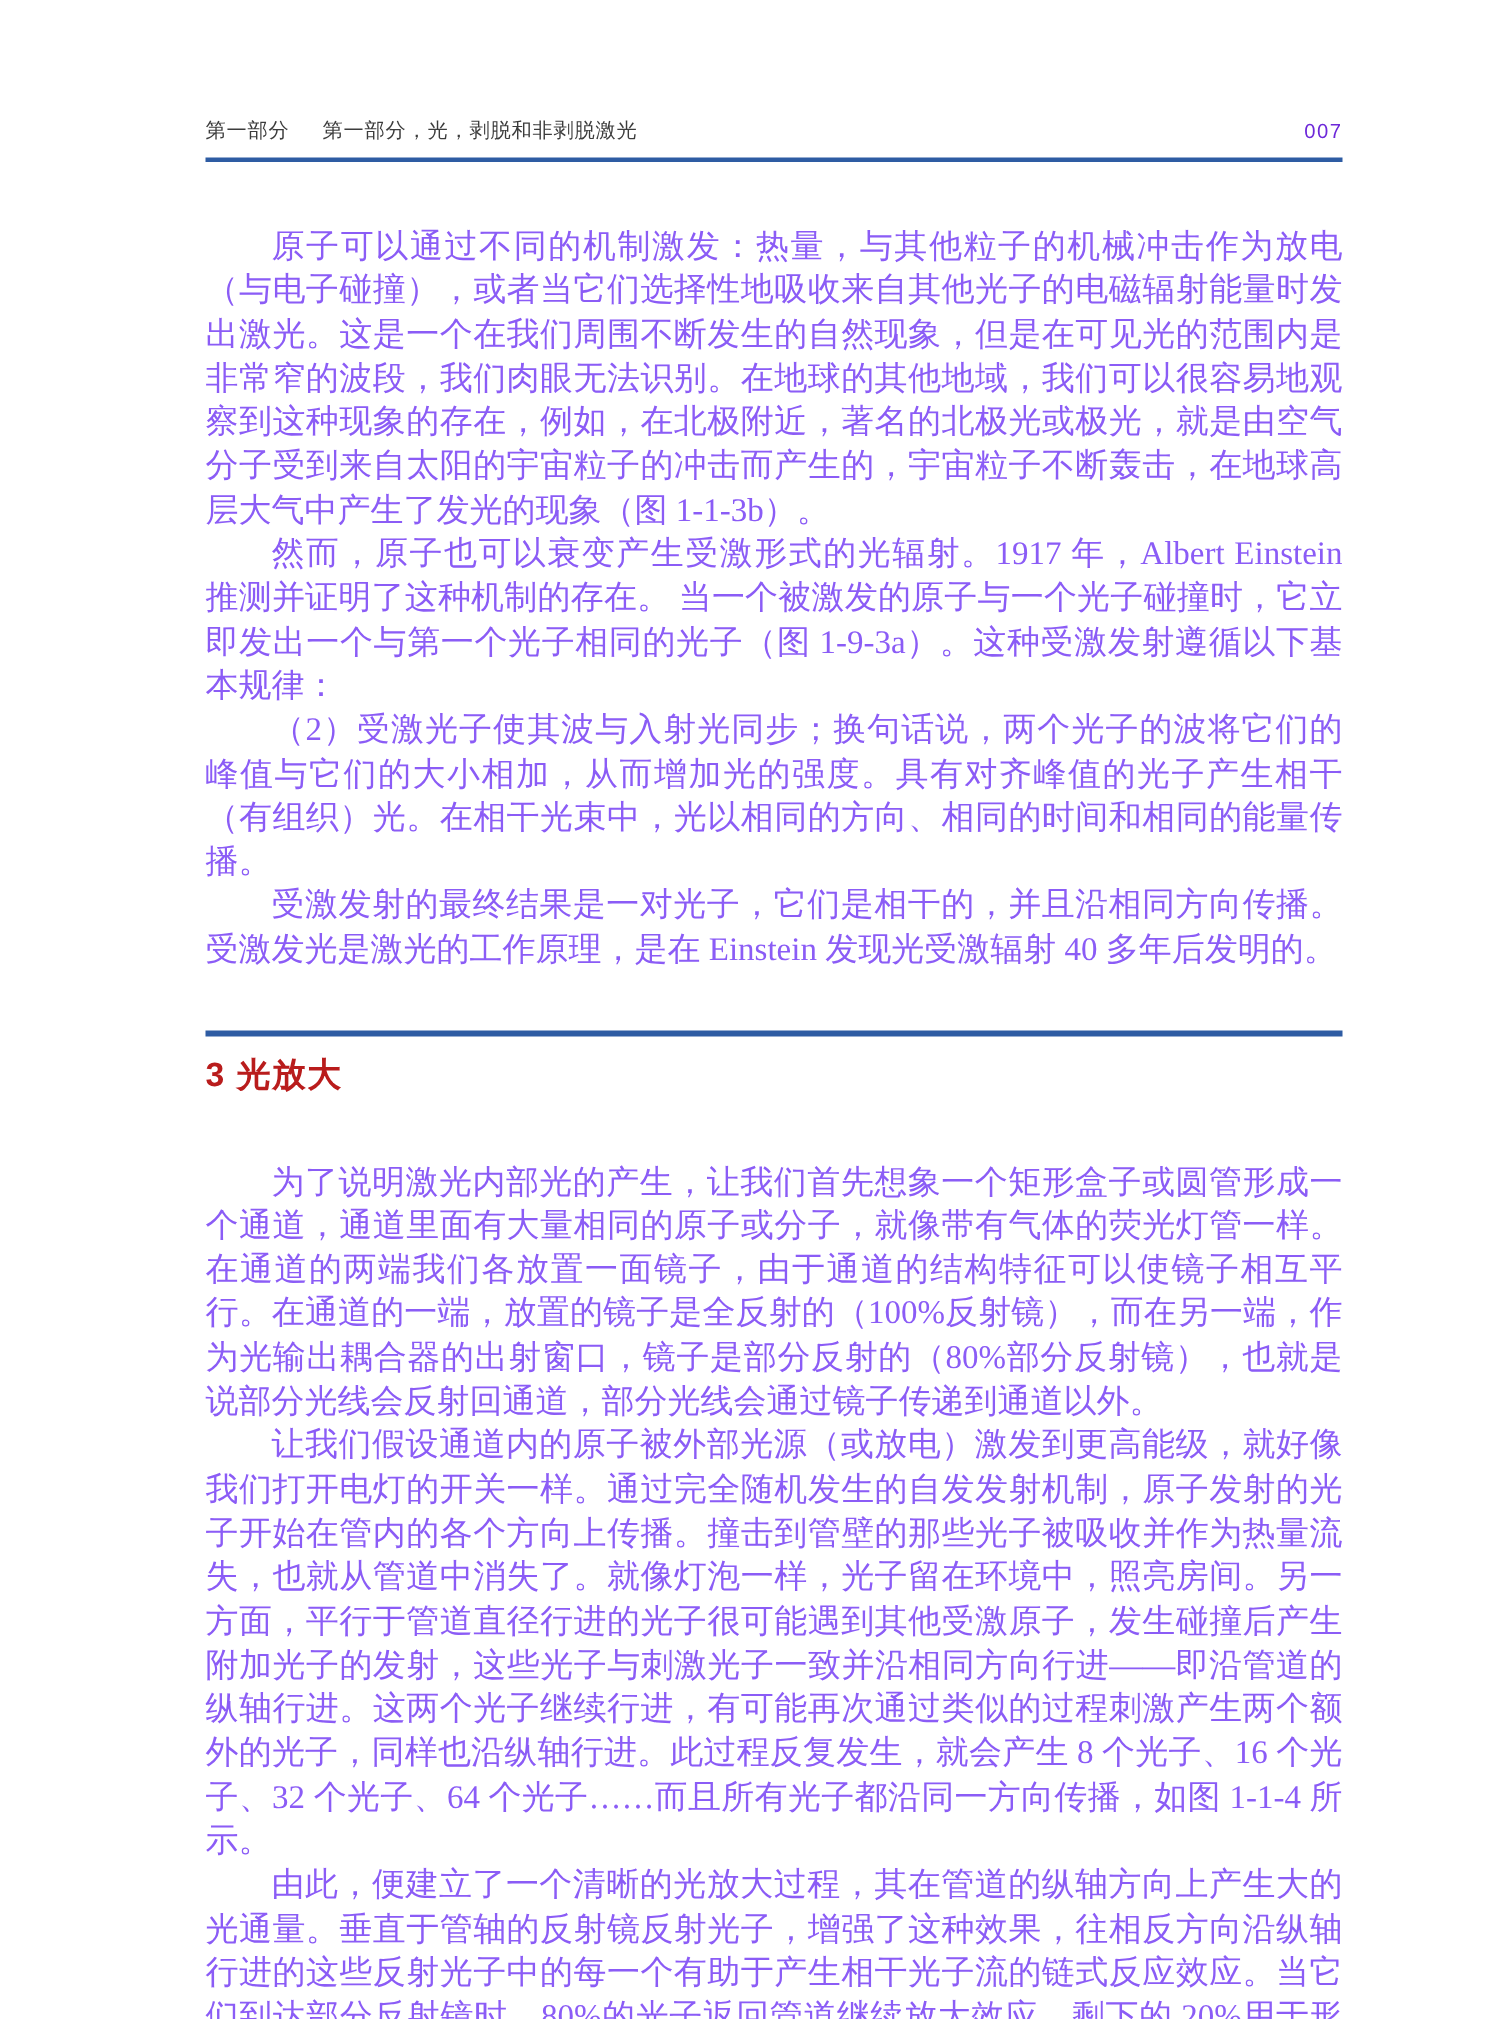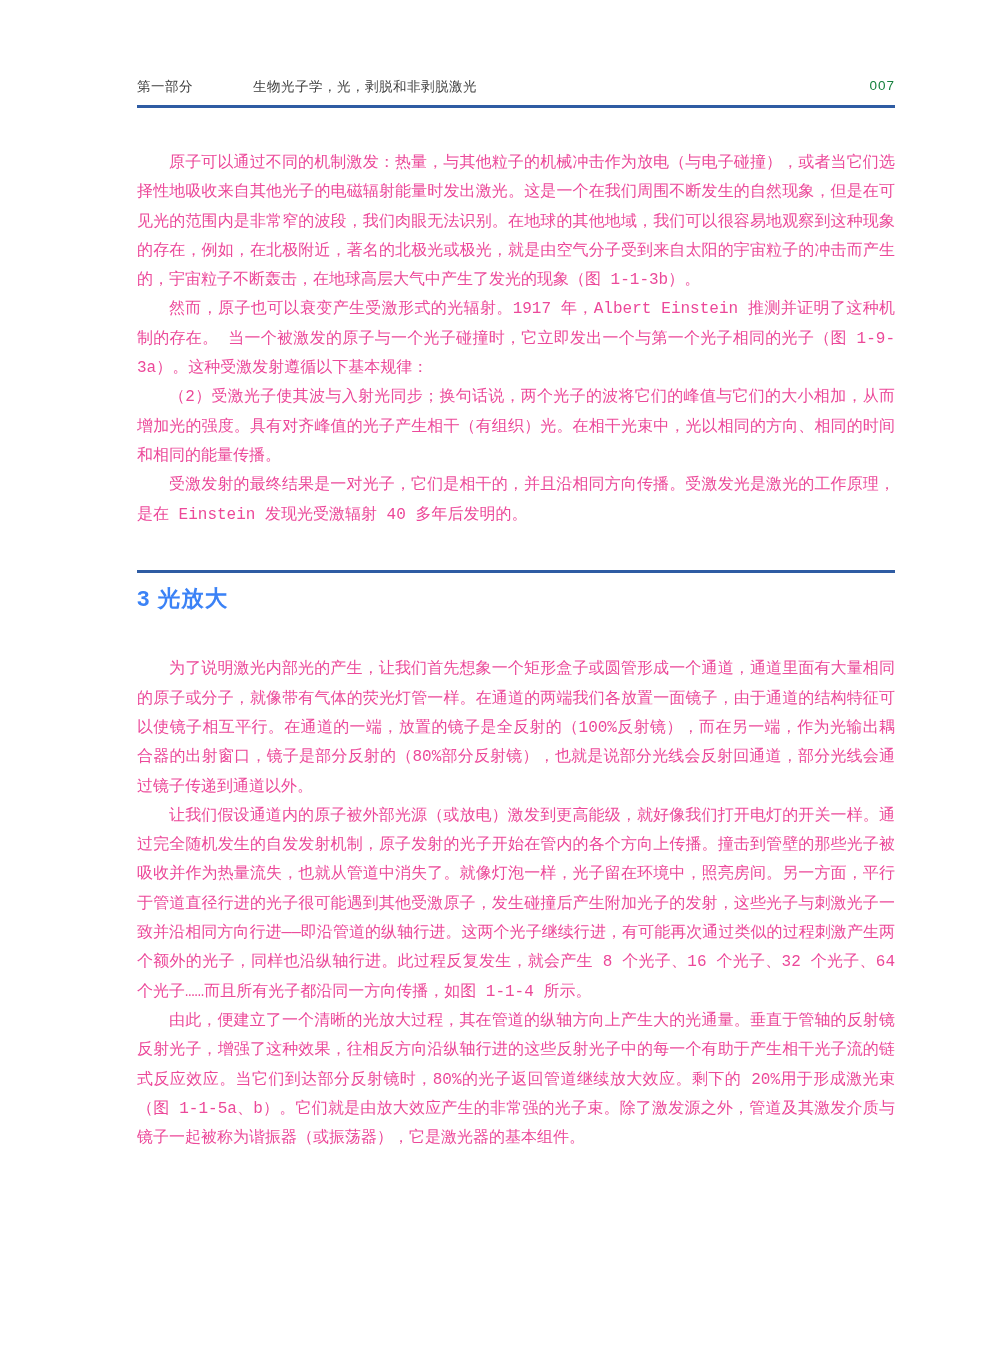--- a/index.html
+++ b/index.html
@@ -18,87 +18,86 @@
   .content {
     position: absolute;
     left: 137px;
     top: 0;
     width: 758px;
   }
   
   .running-header {
     margin-top: 78px;
     display: flex;
-    align-items: flex-start;
+    align-items: center;
     font-family: "Liberation Sans", "DejaVu Sans", sans-serif;
     font-size: 13.5px;
     color: #3c3c3c;
     letter-spacing: 0.5px;
-    gap: 38px;
   }
   .running-header .part {
     margin-right: 22px;
     white-space: nowrap;
   }
   .running-header .chapter {
     flex: 1 1 auto;
     white-space: nowrap;
     overflow: hidden;
   }
   .running-header .folio {
     margin-left: auto;
-    color: #15803d;
+    color: #6d28d9;
     letter-spacing: 1px;
   }
   .header-rule {
     margin-top: 9px;
     height: 3px;
     background: #2e5ca3;
   }
   
   .body-text {
     margin-top: 41px;
-    font-family: Liberation Mono, monospace;
-    font-size: 16px;
+    font-family: Liberation Serif, serif;
+    font-size: 22px;
     line-height: 29.3px;
-    color: #ec4899;
+    color: #8b5cf6;
     text-align: justify;
   }
   .body-text p {
     margin: 0;
     padding: 0;
     text-indent: 2em;
   }
   
   .section-rule {
     margin-top: 40px;
     height: 3.5px;
     background: #2e5ca3;
   }
   .section-heading {
     margin: 11px 0 0 0;
     font-family: "Liberation Sans", "DejaVu Sans", sans-serif;
     font-weight: bold;
     font-size: 22.5px;
     line-height: 30px;
-    color: #3b82f6;
+    color: #b91c1c;
     letter-spacing: 1px;
   }
   .section-body {
   }
 </style>
 </head>
 <body>
 
 <div class="page">
   <div class="content">
 
     <div class="running-header">
       <span class="part">第一部分</span>
-      <span class="chapter">生物光子学，光，剥脱和非剥脱激光</span>
+      <span class="chapter">第一部分，光，剥脱和非剥脱激光</span>
       <span class="folio">007</span>
     </div>
     <div class="header-rule"></div>
 
     <div class="body-text">
       <p>原子可以通过不同的机制激发：热量，与其他粒子的机械冲击作为放电（与电子碰撞），或者当它们选择性地吸收来自其他光子的电磁辐射能量时发出激光。这是一个在我们周围不断发生的自然现象，但是在可见光的范围内是非常窄的波段，我们肉眼无法识别。在地球的其他地域，我们可以很容易地观察到这种现象的存在，例如，在北极附近，著名的北极光或极光，就是由空气分子受到来自太阳的宇宙粒子的冲击而产生的，宇宙粒子不断轰击，在地球高层大气中产生了发光的现象（图 1-1-3b）。</p>
       <p>然而，原子也可以衰变产生受激形式的光辐射。1917 年，Albert Einstein 推测并证明了这种机制的存在。 当一个被激发的原子与一个光子碰撞时，它立即发出一个与第一个光子相同的光子（图 1-9-3a）。这种受激发射遵循以下基本规律：</p>
       <p>（2）受激光子使其波与入射光同步；换句话说，两个光子的波将它们的峰值与它们的大小相加，从而增加光的强度。具有对齐峰值的光子产生相干（有组织）光。在相干光束中，光以相同的方向、相同的时间和相同的能量传播。</p>
       <p>受激发射的最终结果是一对光子，它们是相干的，并且沿相同方向传播。受激发光是激光的工作原理，是在 Einstein 发现光受激辐射 40 多年后发明的。</p>
     </div>

